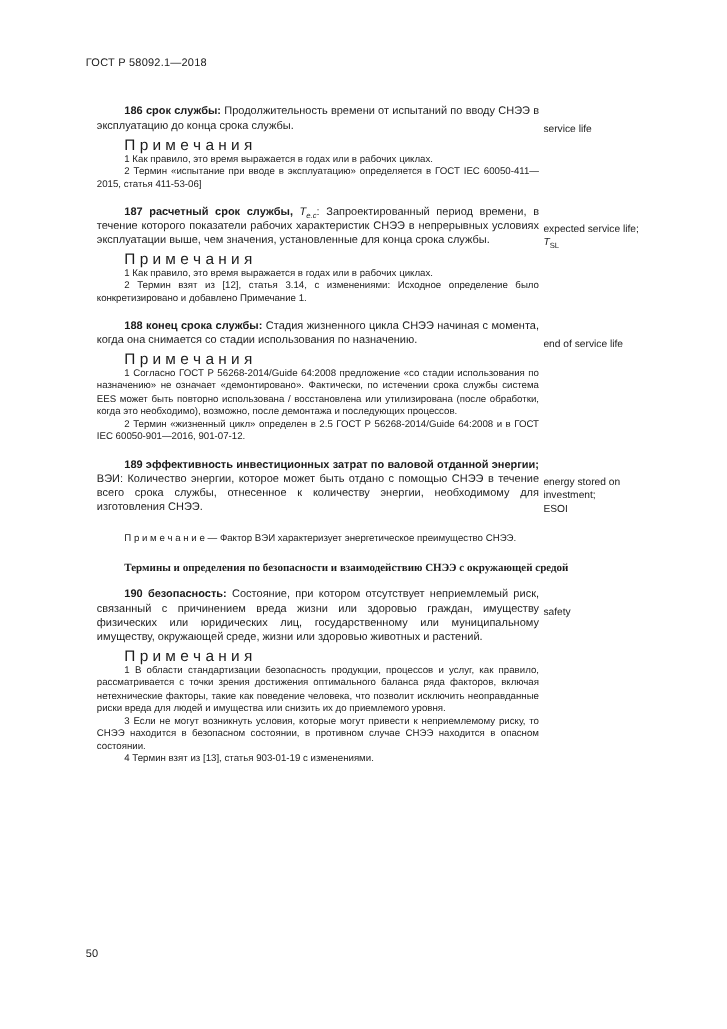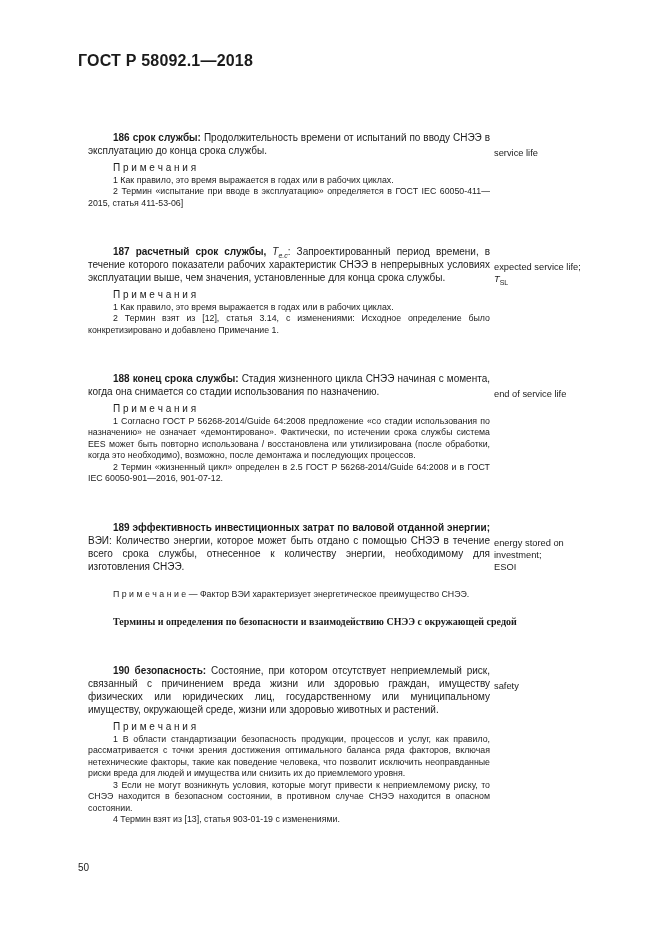--- a/index.html
+++ b/index.html
@@ -7,43 +7,42 @@
   body {
     width: 661px; height: 935px;
     position: relative;
     font-family: "Liberation Sans", sans-serif;
     color: #1b1b1b;
     overflow: hidden;
   }
   .page { position: absolute; inset: 0; background: #ffffff; }
   .doc-header {
     position: absolute; left: 78px; top: 52px;
-    font-size: 16px; font-weight: bold; letter-spacing: 0.2px;
+    font-size: 10px; font-weight: normal; letter-spacing: 0.2px;
   }
   .content {
     position: absolute; left: 88px; top: 95px; width: 402px;
   }
   .entry { position: relative; margin-bottom: 13px; }
   .def {
     font-size: 10px; line-height: 13px;
     text-align: justify; text-indent: 25px;
     margin-bottom: 5px;
-    margin-top: 36px;
   }
   .num, .term { font-weight: bold; }
   .sym { font-style: italic; white-space: nowrap; }
   .sym .colon { font-style: normal; }
   sub { font-size: 7px; line-height: 0; }
   .english {
     position: absolute; left: 406px; top: 16px; width: 102px;
     font-size: 9.3px; line-height: 12px; text-align: left;
   }
   .english .eng-line { display: block; }
   .notes-label {
-    font-size: 10px; line-height: 11.5px;
+    font-size: 14px; line-height: 11.5px;
     text-indent: 25px; margin: 3px 0 1px;
   }
   .note {
     font-size: 8.8px; line-height: 11.5px;
     text-align: justify; text-indent: 25px;
   }
   .single-note {
     font-size: 8.8px; line-height: 11.5px;
     text-align: justify; text-indent: 25px; margin-top: 16px;
   }

